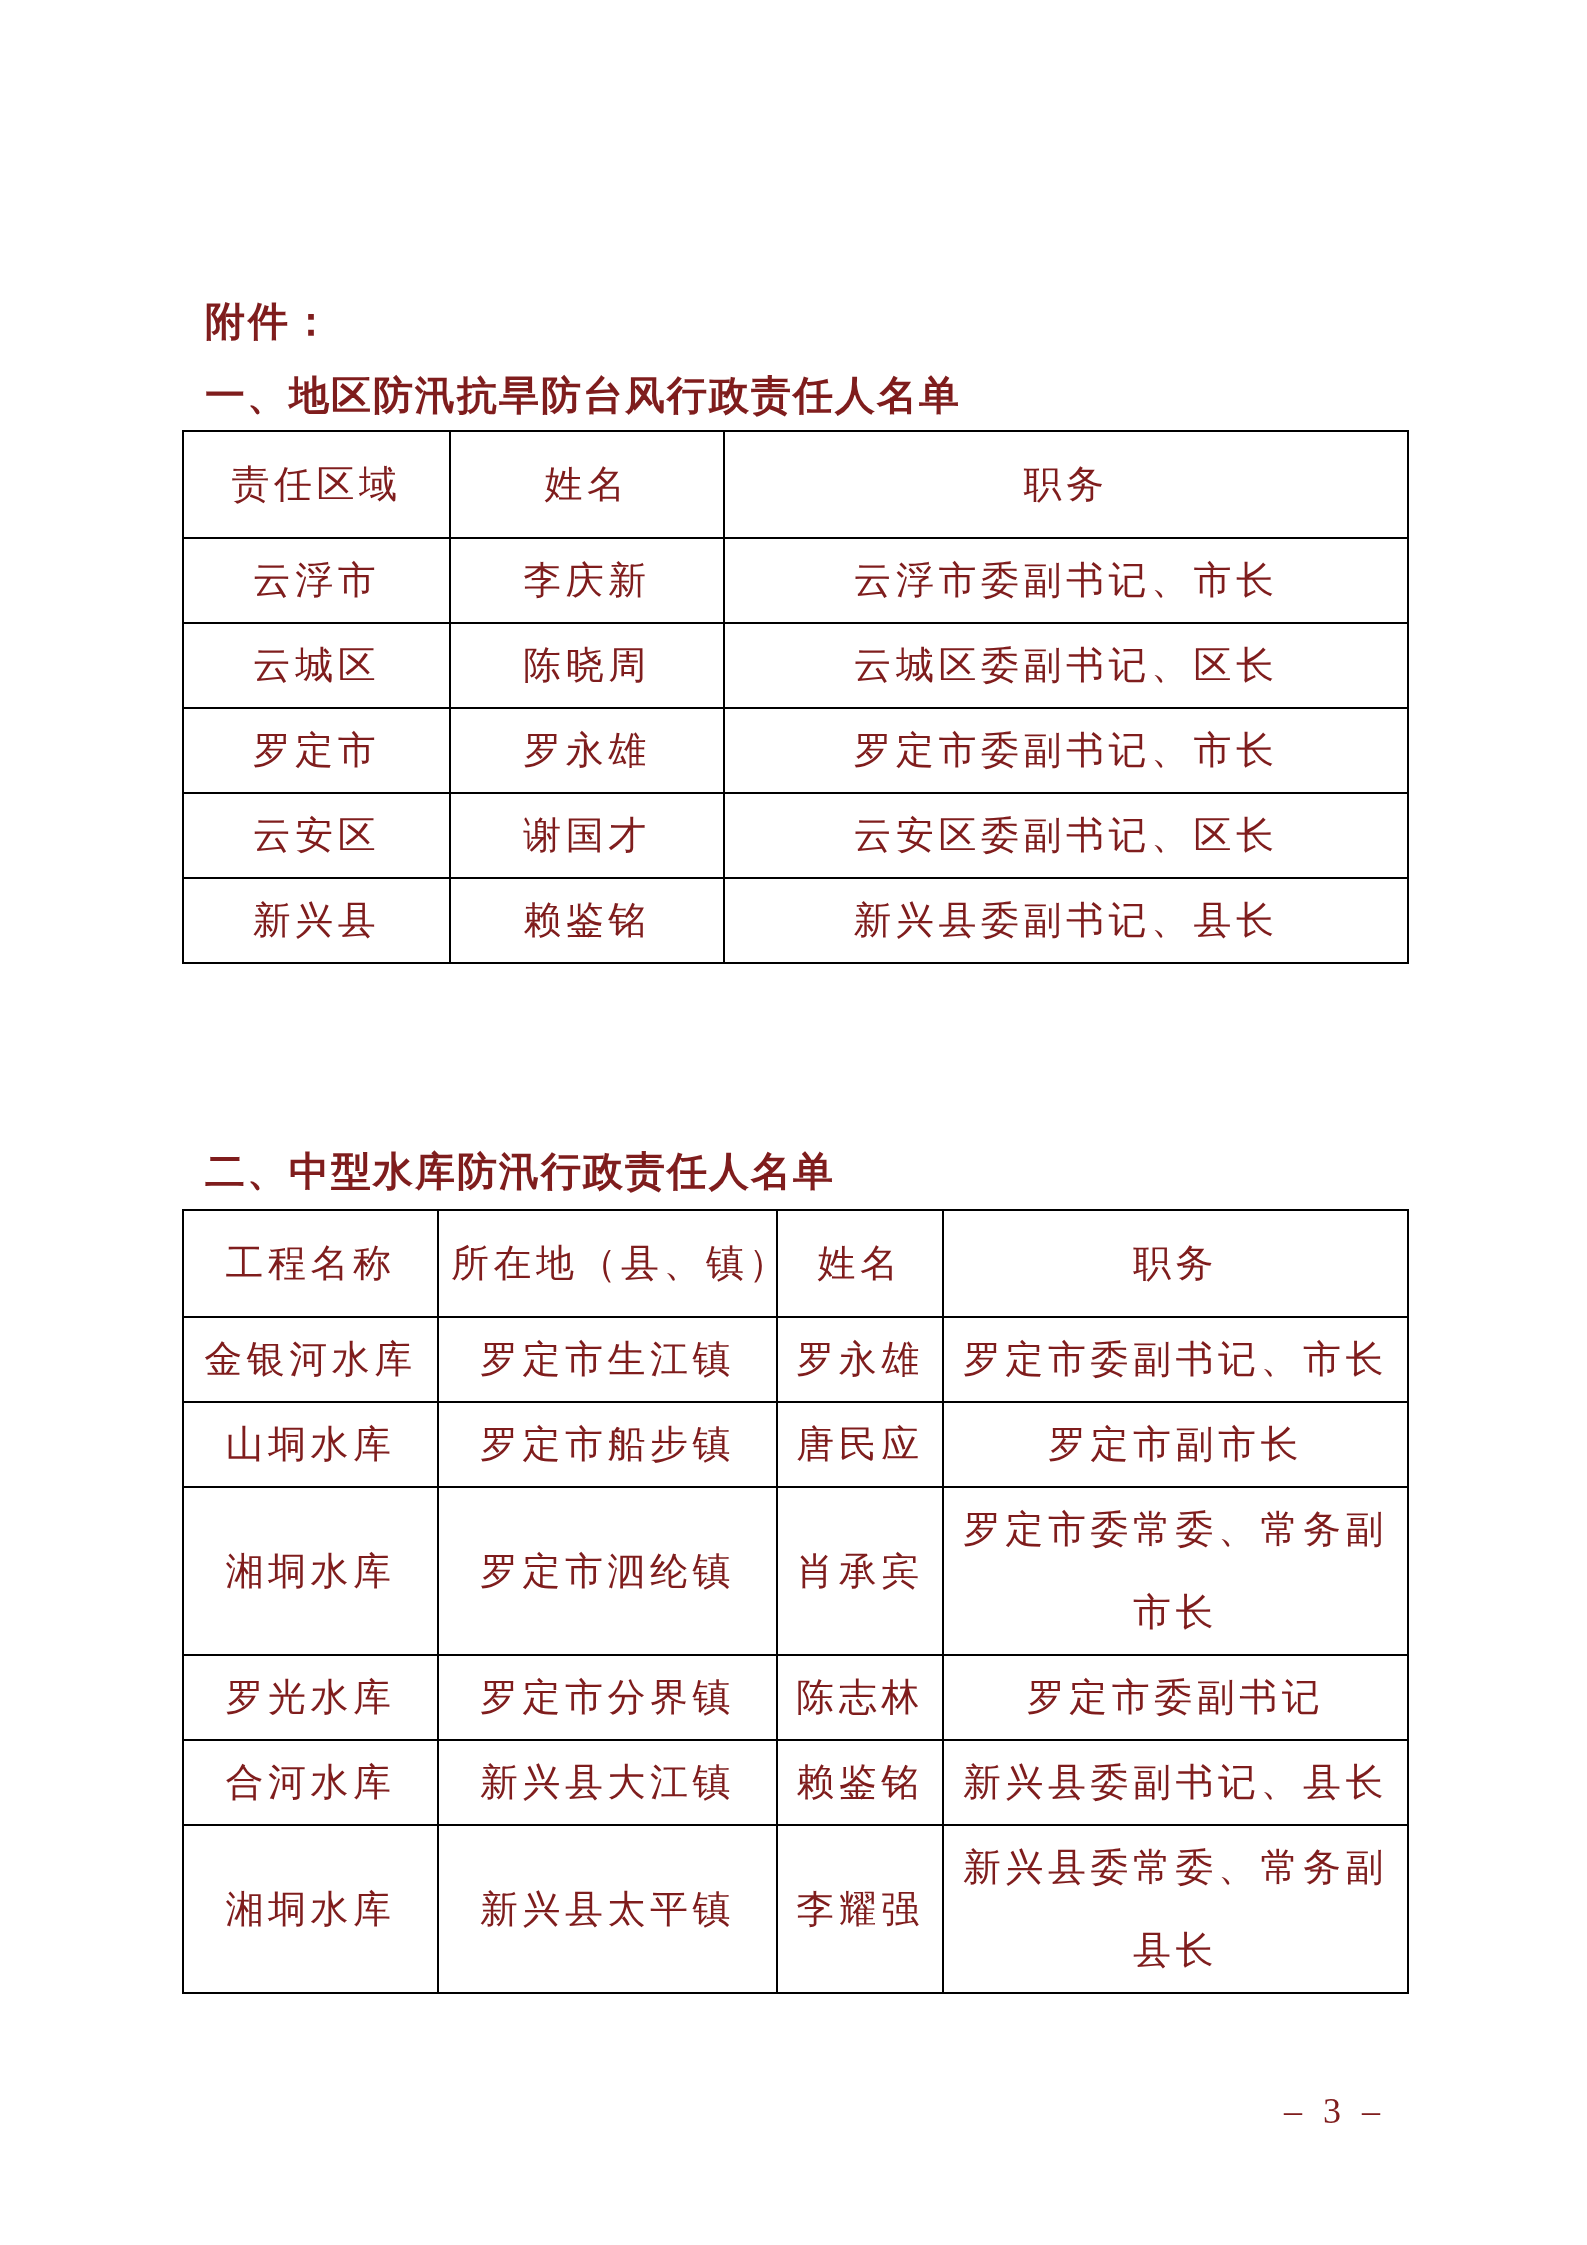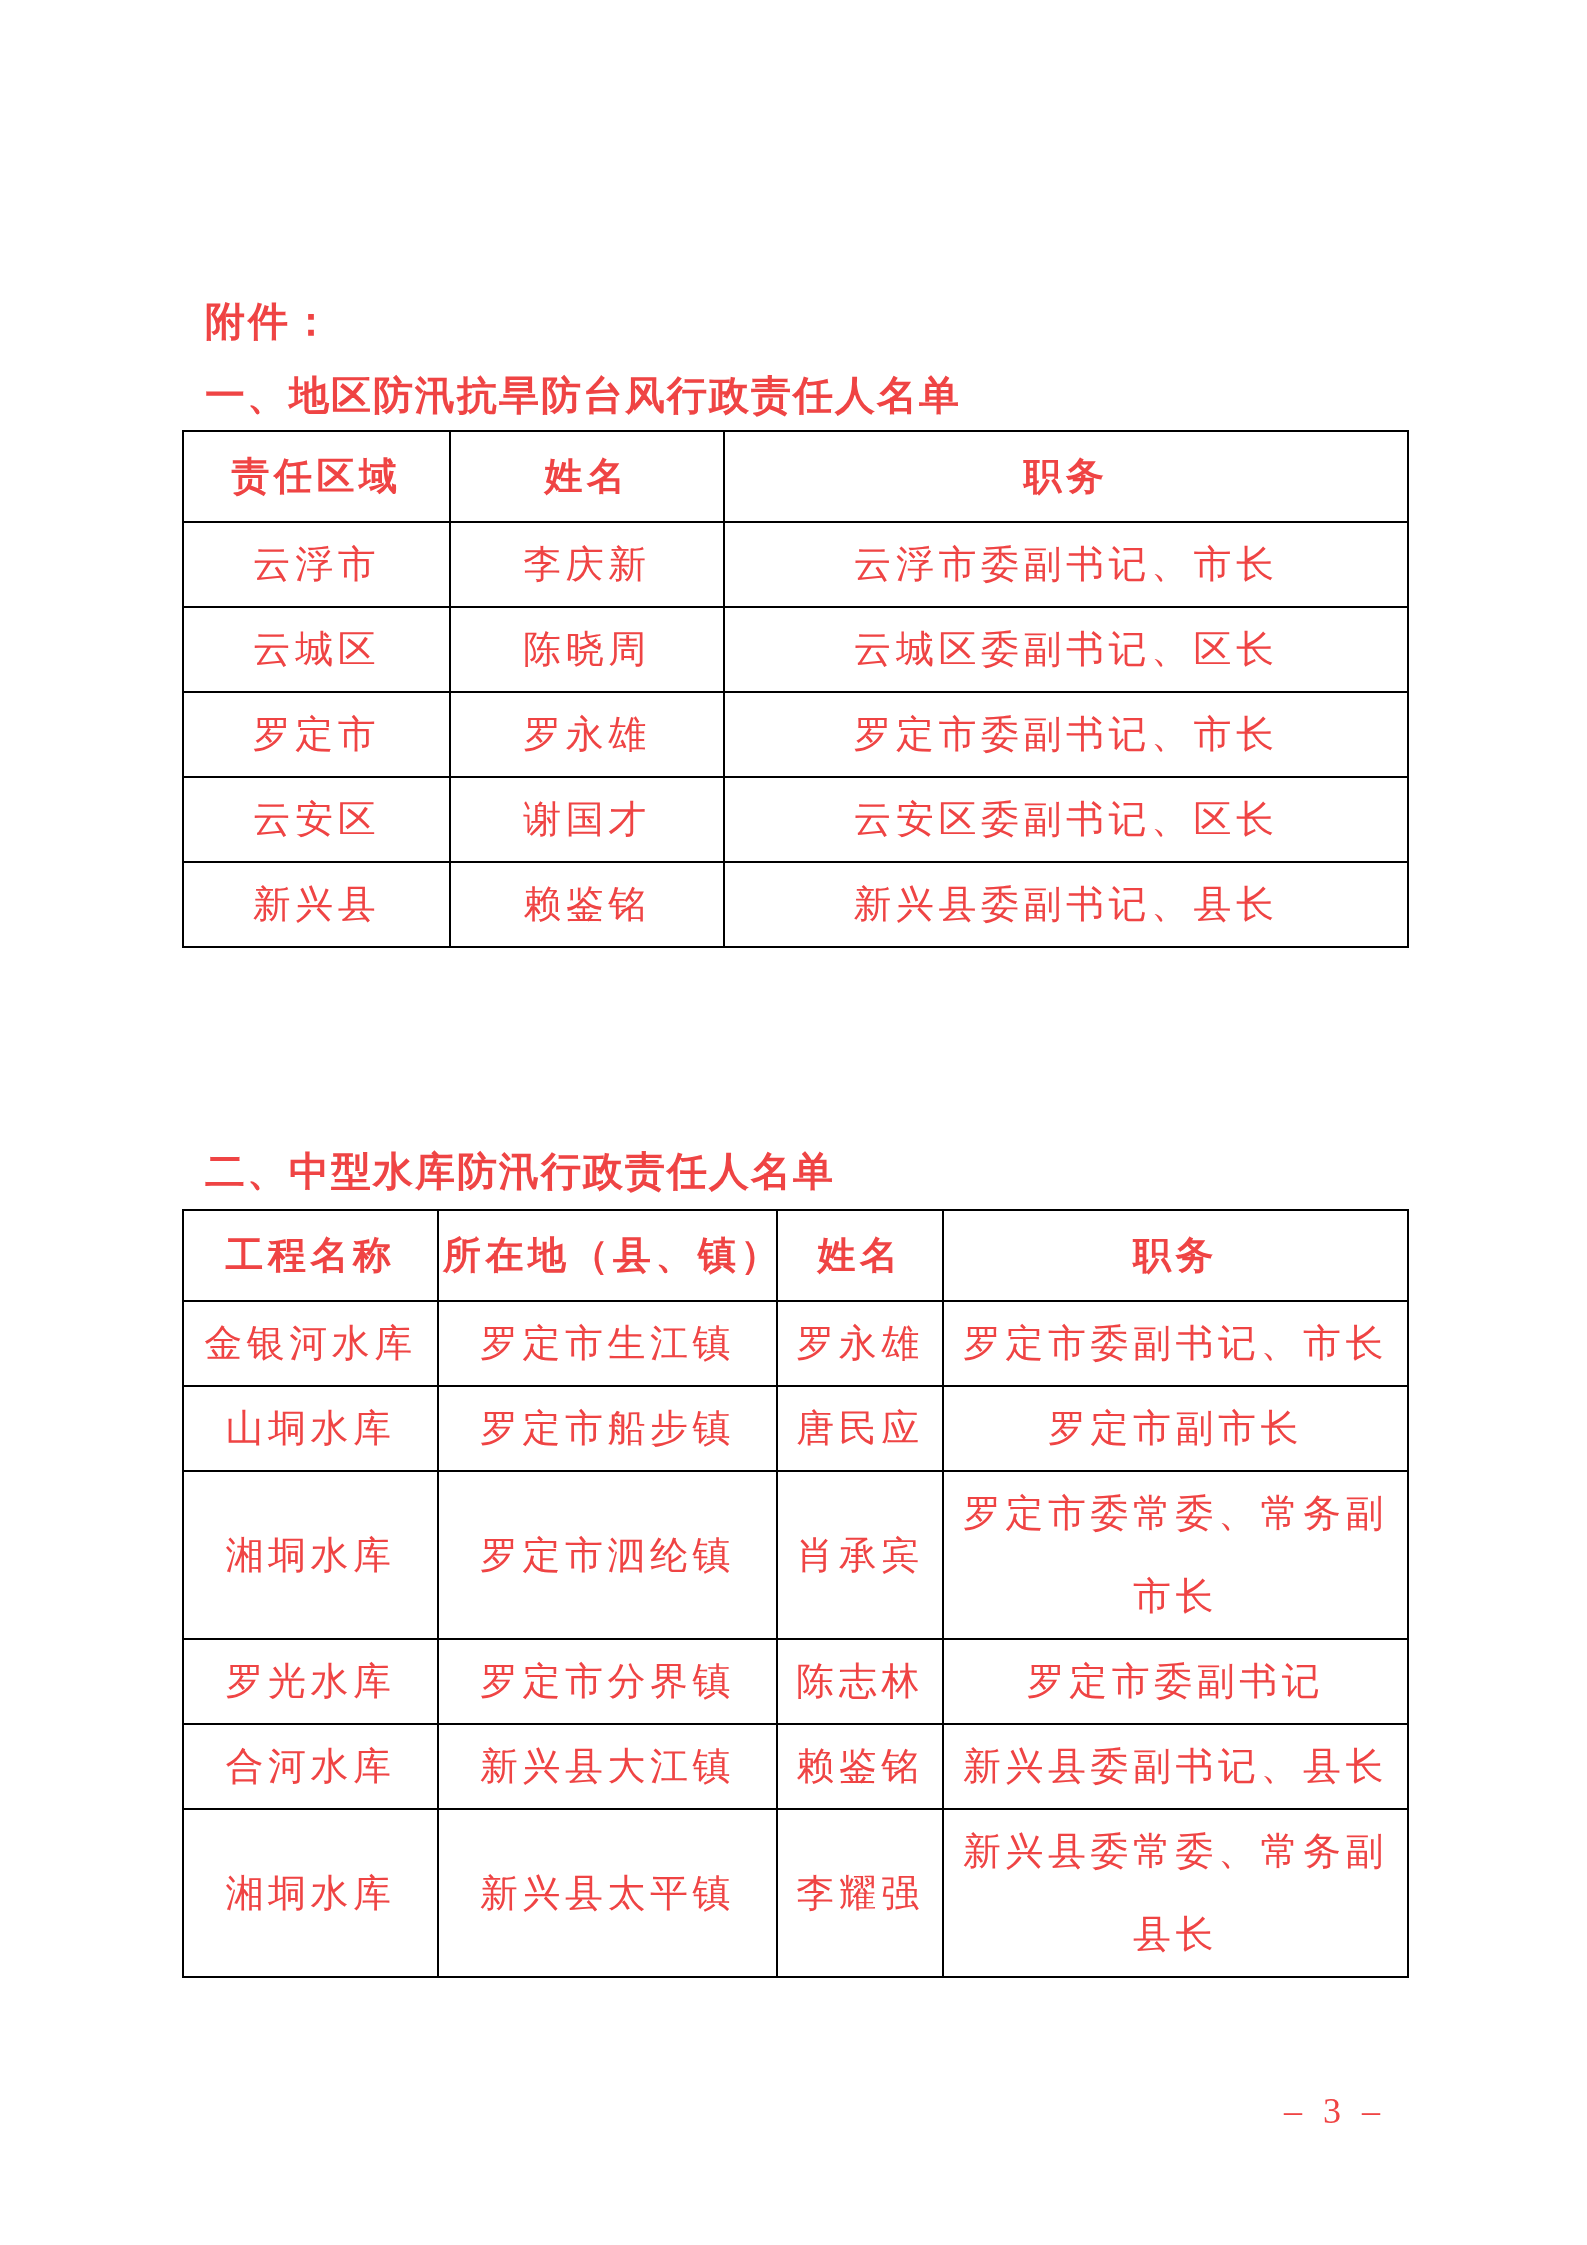--- a/index.html
+++ b/index.html
@@ -1,21 +1,21 @@
 <!DOCTYPE html>
 <html><head>
 <meta charset="utf-8">
 <style>
   html,body{margin:0;padding:0;background:#ffffff;}
   .page{
     position:relative;
     width:1587px;
     height:2245px;
     background:#ffffff;
-    color:#ef4444;
+    color:#7f1d1d;
     font-family:"Liberation Serif", serif;
     overflow:hidden;
   }
   .attachment{
     position:absolute;
     left:205px; top:296px;
     font-family:"Liberation Sans", sans-serif;
     font-weight:700;
     font-size:40px;
     line-height:50px;
@@ -46,25 +46,25 @@
   .tbl th, .tbl td{
     border:2px solid #000000;
     text-align:center;
     vertical-align:middle;
     font-size:38px;
     letter-spacing:4.5px;
     padding:0 10px;
     word-break:break-all;
   }
   .tbl th{
-    font-weight:700;
+    font-weight:400;
     height:81px;
     line-height:81px;
     white-space:nowrap;
-    padding:4px;
+    padding:12px;
   }
   .tbl td{
     height:83px;
     line-height:83px;
   }
   .page-number{
     position:absolute;
     left:1284px; top:2090px;
     font-size:36px;
     letter-spacing:6px;

